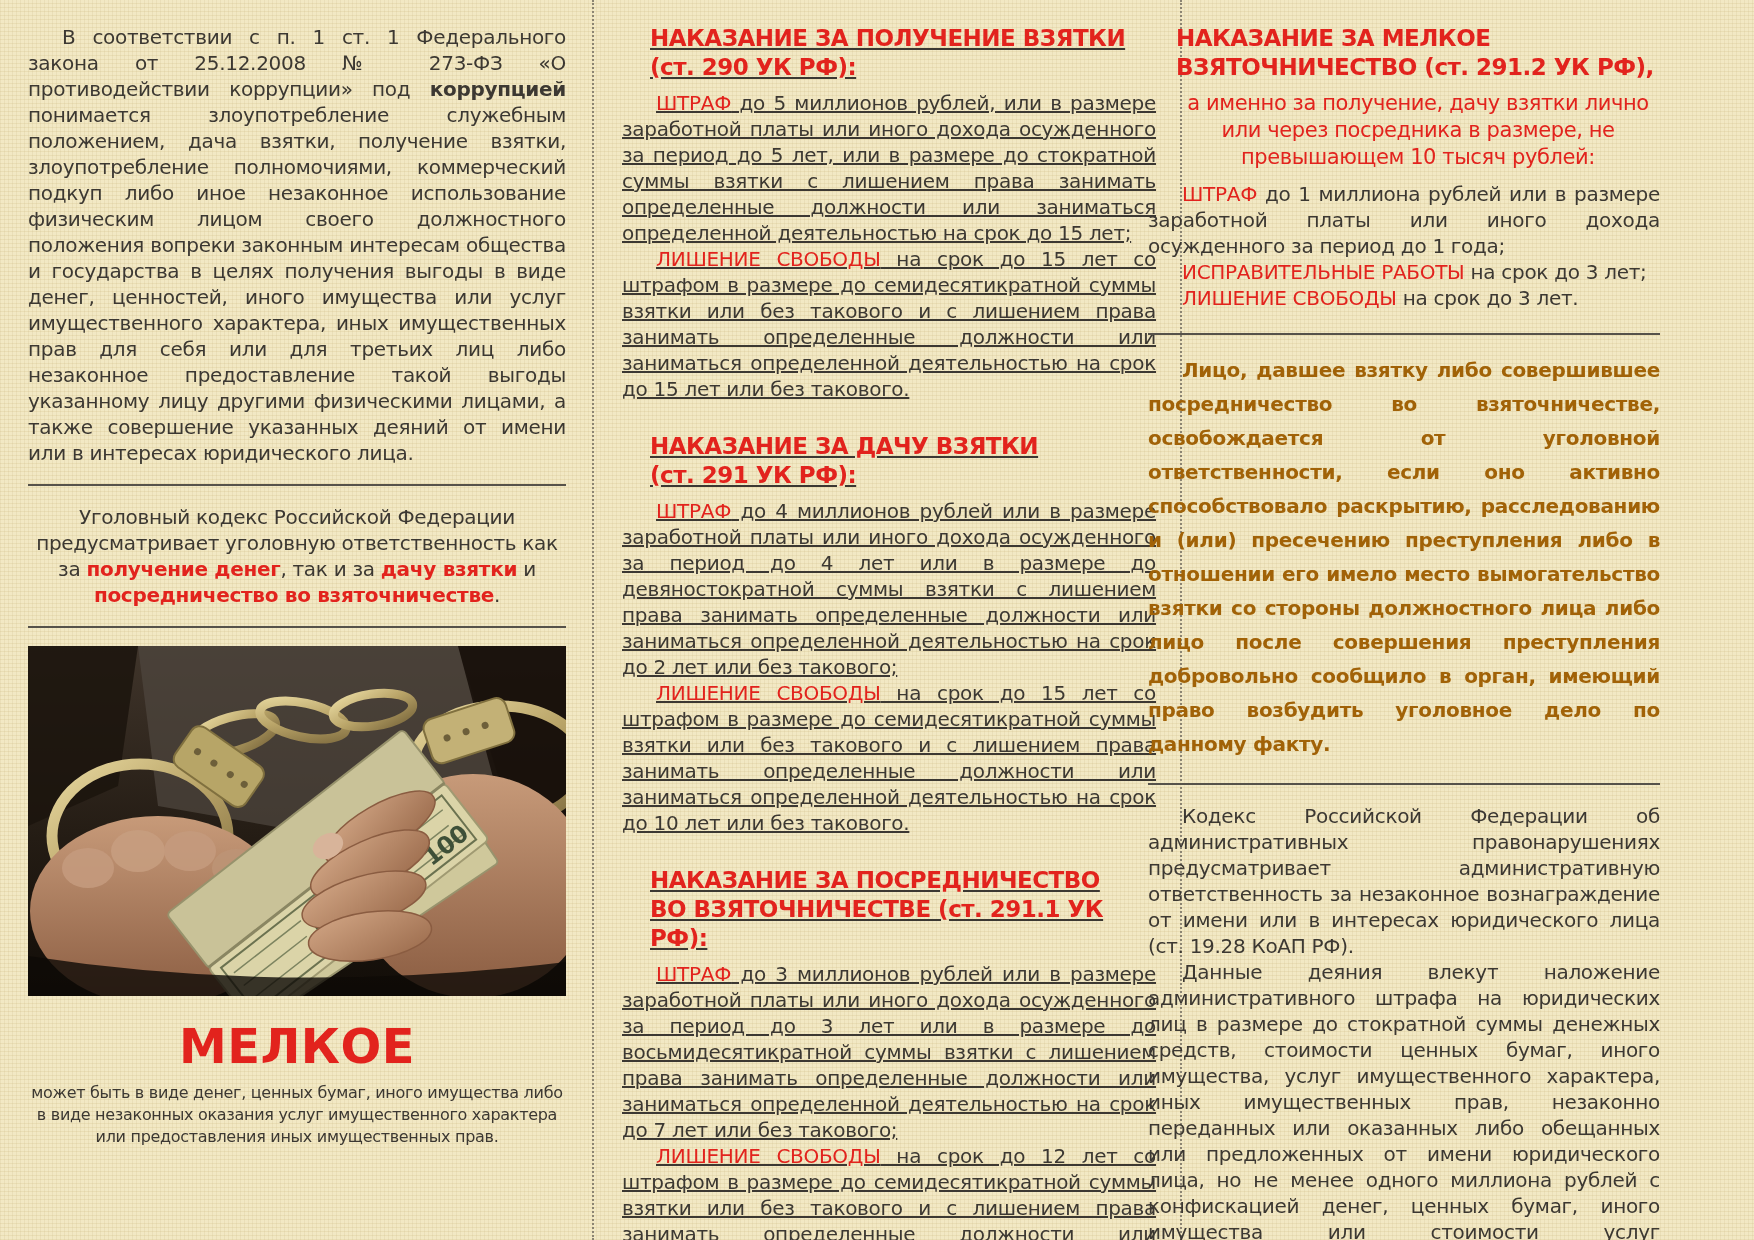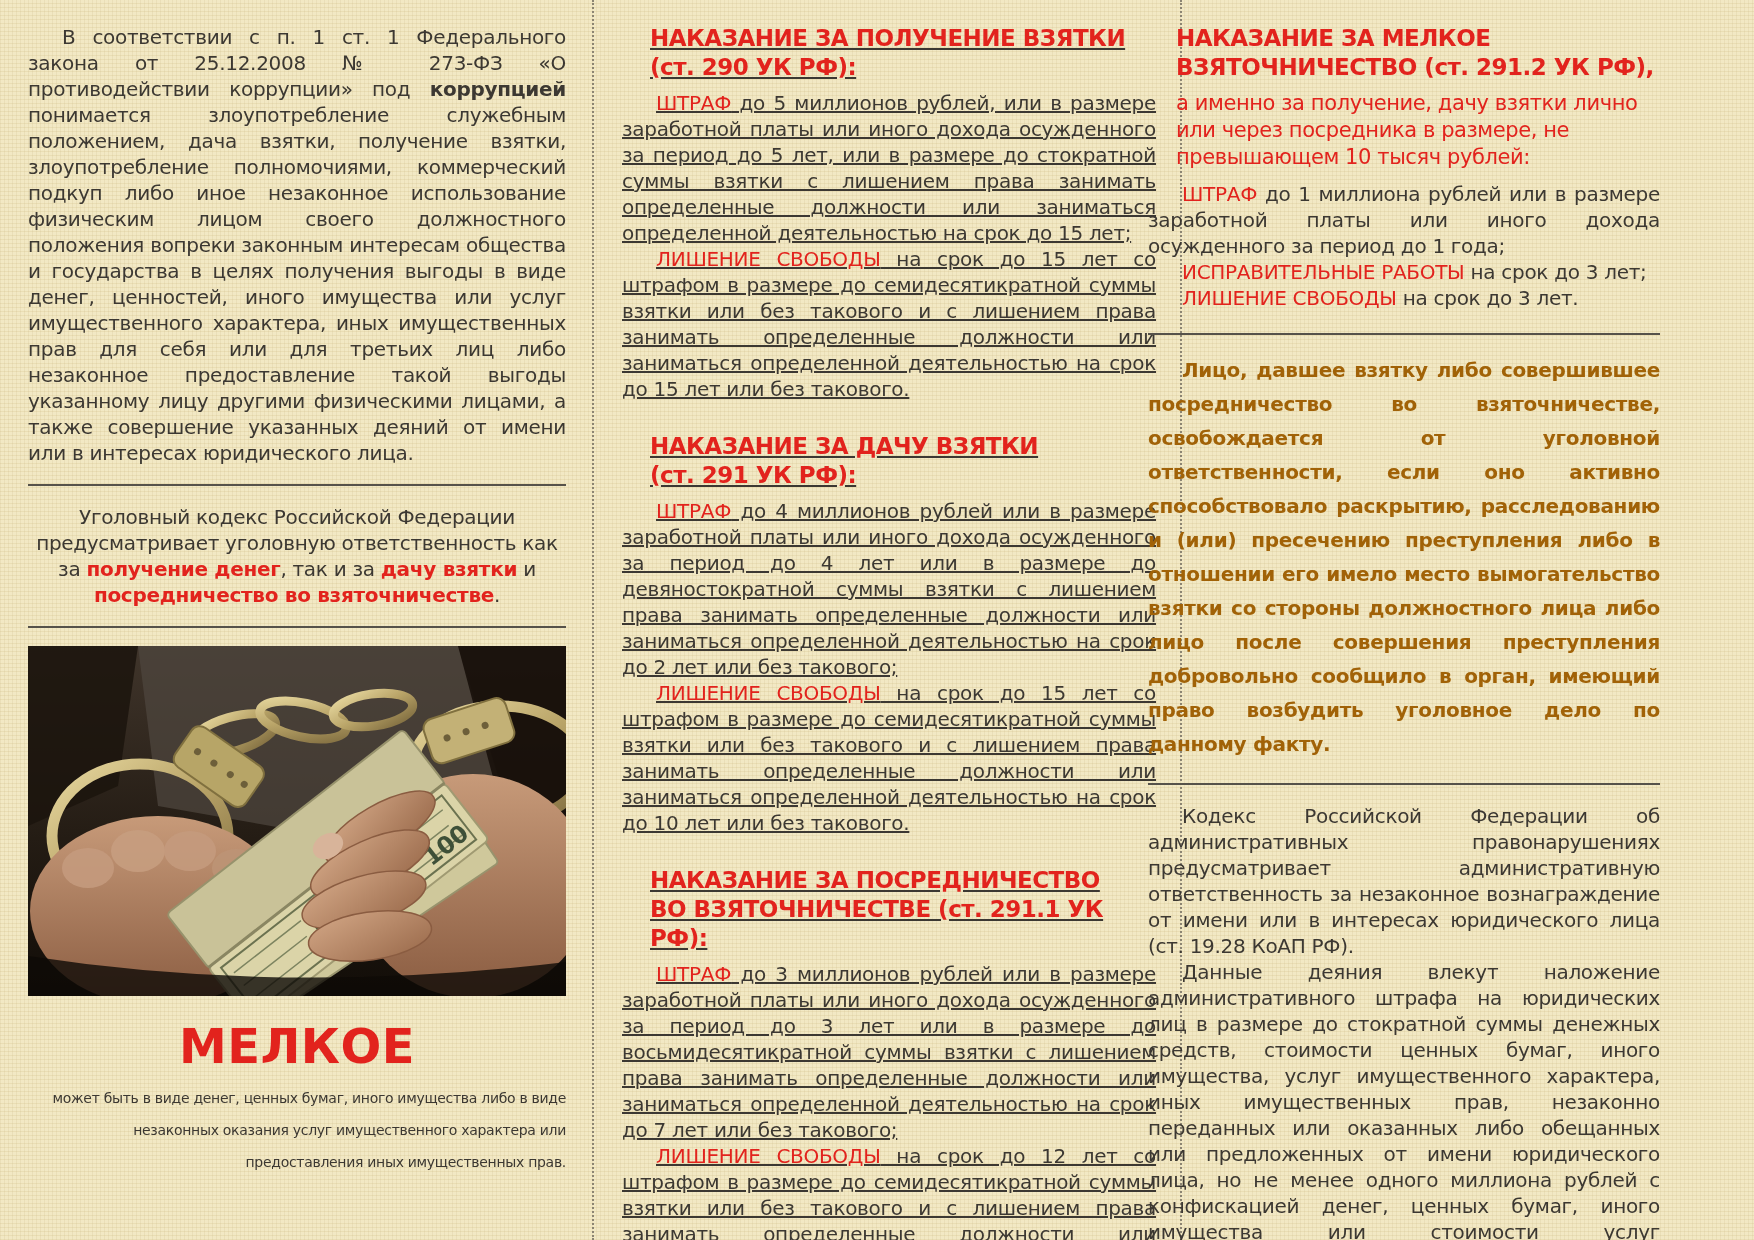--- a/index.html
+++ b/index.html
@@ -14,21 +14,21 @@
     letter-spacing:-0.3px;
   }
   .panel{position:absolute;top:0;height:1240px;padding-top:24px;box-sizing:border-box;}
   #panel-left{left:28px;width:538px;}
   #panel-middle{left:622px;width:534px;}
   #panel-right{left:1148px;width:512px;}
   .fold{position:absolute;top:0;height:1240px;width:0;border-left:2px dotted #8c8573;}
   #fold-1{left:592px;}
   #fold-2{left:1180px;}
 
-  p{margin:0;}
+  p{margin:0;text-align:center;}
   .body-text{font-size:20px;line-height:26px;text-align:justify;}
   .ind{text-indent:34px;}
   .center{text-align:center;}
   .red{color:#e2231d;}
   .bold{font-weight:bold;}
 
   .rule{border:none;border-top:2px solid #56524a;margin:18px 0;}
   .rule-right{border:none;border-top:2px solid #56524a;margin:22px 0 18px 0;}
 
   .section-heading{
@@ -44,21 +44,21 @@
     padding-left:28px;margin:0 0 10px 0;letter-spacing:-0.4px;
   }
   .penalty-line{white-space:nowrap;}
   .release{color:#a16207;line-height:34px;font-weight:bold;}
 
   #photo-wrap{margin-top:12px;}
   #bribe-title{
     font-size:48px;font-weight:bold;color:#e2231d;text-align:center;
     margin:18px 0 8px 0;letter-spacing:0.5px;
   }
-  .caption{font-size:14px;line-height:32px;text-align:right;}
+  .caption{font-size:16px;line-height:22px;text-align:center;}
 </style>
 </head>
 <body>
 
 <div class="fold" id="fold-1"></div>
 <div class="fold" id="fold-2"></div>
 
 <div class="panel" id="panel-left">
   <p class="body-text ind"><span>В соответствии с п. 1 ст. 1 Федерального закона от 25.12.2008 № 273-ФЗ «О противодействии коррупции» под </span><span class="bold">коррупцией</span><span> понимается злоупотребление служебным положением, дача взятки, получение взятки, злоупотребление полномочиями, коммерческий подкуп либо иное незаконное использование физическим лицом своего должностного положения вопреки законным интересам общества и государства в целях получения выгоды в виде денег, ценностей, иного имущества или услуг имущественного характера, иных имущественных прав для себя или для третьих лиц либо незаконное предоставление такой выгоды указанному лицу другими физическими лицами, а также совершение указанных деяний от имени или в интересах юридического лица.</span></p>
 

